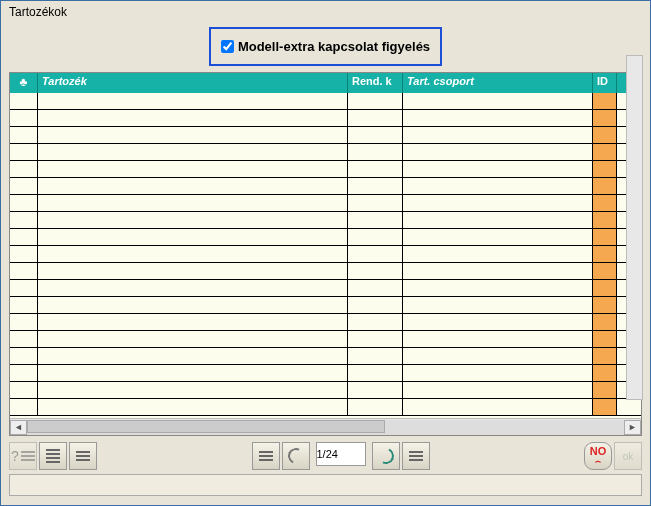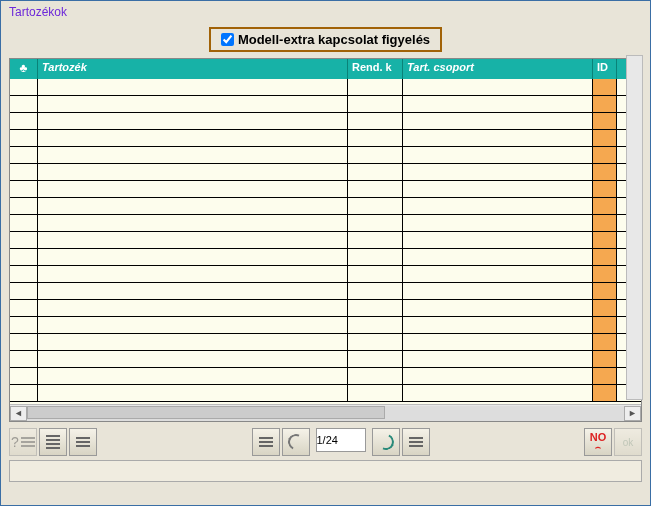--- a/index.html
+++ b/index.html
@@ -10,31 +10,31 @@
     font-size: 11px;
     background: #e8e4d8;
     width: 651px;
     height: 506px;
     overflow: hidden;
     border: 1px solid #3a6ea5;
   }
   .title-bar {
     padding: 4px 8px;
     font-size: 12px;
-    color: #6d28d9;
+    color: #000000;
     background: #e8e4d8;
   }
   .checkbox-area {
     display: flex;
     justify-content: center;
     padding: 4px 0 6px 0;
   }
   .checkbox-box {
-    border: 2px solid #a16207;
-    padding: 3px 10px;
+    border: 2px solid #1d4ed8;
+    padding: 10px 10px;
     display: flex;
     align-items: center;
     gap: 4px;
     font-weight: bold;
     font-size: 13px;
   }
   .checkbox-box input { margin: 0; }
   .grid-area {
     margin: 0 8px;
     border: 1px solid #888;
@@ -139,21 +139,21 @@
     width: 50px; height: 24px;
     border: 1px solid #999;
     background: #fff;
     text-align: left;
     font-size: 11px;
     line-height: 22px;
     margin: 0 4px;
   }
   .no-btn {
     color: #d22; font-weight: bold; font-size: 11px;
-    display:flex; flex-direction:column; line-height:1; align-items:center; justify-content:center;
+    display:flex; flex-direction:column; line-height:1; align-items:center; justify-content:center;border-radius:9px;
   }
   .ok-btn { color: #9a9; font-size: 10px; }
   .status-bar {
     margin: 4px 8px 6px 8px;
     height: 22px;
     border: 1px solid #aaa;
     background: #f0ece0;
   }
   .club { font-size: 12px; }
   .nav-arc {

